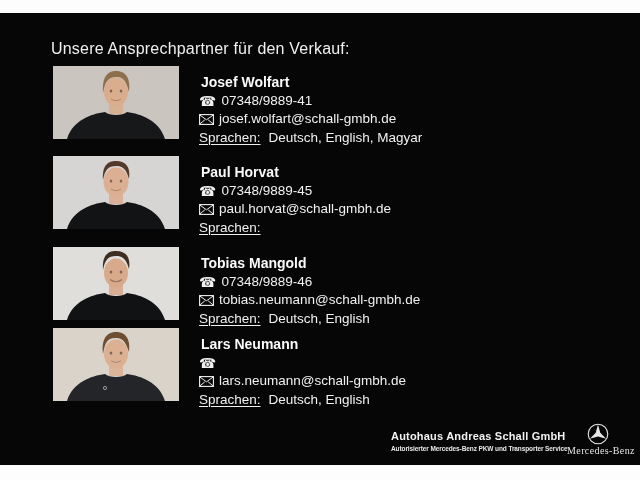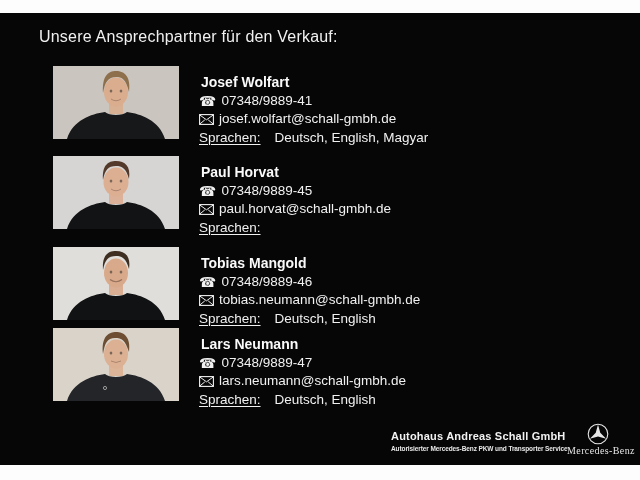--- a/index.html
+++ b/index.html
@@ -4,21 +4,21 @@
 <style>
   html,body{margin:0;padding:0;background:#888;}
   .page{
     position:relative;width:640px;height:480px;overflow:hidden;
     background:#fdfdfd;
     font-family:"Liberation Sans","DejaVu Sans",sans-serif;
     -webkit-font-smoothing:antialiased;
   }
   .panel{position:absolute;left:0;top:13px;width:640px;height:452px;background:#060606;}
   .title{
-    position:absolute;left:39px;top:28px;margin:0;
+    position:absolute;left:39px;top:28px;margin:12px;
     font-size:16px;font-weight:400;color:#f0f0f0;letter-spacing:.2px;
   }
   .contact{position:absolute;left:0;width:536px;height:80px;}
   .contact.c0{top:66px}
   .contact.c1{top:156px}
   .contact.c2{top:247px}
   .contact.c3{top:328px}
   .photo{
     position:absolute;left:53px;top:0;width:126px;height:73px;overflow:hidden;
     box-shadow:inset 0 0 16px rgba(0,0,0,.22);
@@ -26,21 +26,21 @@
   .photo svg{display:block;width:126px;height:73px;}
   .info{position:absolute;left:199px;top:7px;color:#f1f1f1;}
   .info .name{font-size:14px;font-weight:700;color:#fafafa;height:18.5px;line-height:18.5px;padding-left:2px;}
   .line{display:flex;align-items:center;height:18.5px;line-height:18.5px;font-size:13.5px;}
   .icon-phone{
     font-family:"DejaVu Sans",sans-serif;font-size:14px;line-height:1;
     margin-right:5px;color:#f1f1f1;
   }
   .icon-env{display:inline-block;margin-right:5px;}
   .icon-env svg{display:block;}
-  .lang-label{text-decoration:underline;text-underline-offset:2px;margin-right:14px;}
+  .lang-label{text-decoration:underline;text-underline-offset:2px;margin-right:8px;}
   .footer-text{position:absolute;left:391px;top:430px;color:#f2f2f2;}
   .company{font-size:11px;font-weight:700;letter-spacing:.2px;white-space:nowrap;}
   .subtitle{font-size:6.5px;font-weight:600;letter-spacing:-.1px;margin-top:3px;white-space:nowrap;color:#e9e9e9;}
   .brand{position:absolute;left:567px;top:423px;width:62px;text-align:center;color:#e7e7e7;}
   .brand svg{display:block;margin:0 auto;}
   .brand-word{
     font-family:"Liberation Serif","DejaVu Serif",serif;
     font-size:10px;letter-spacing:.4px;margin-top:0;white-space:nowrap;
   }
 </style>
@@ -167,21 +167,20 @@
         <ellipse cx="58" cy="25" rx="1.3" ry="1.5" fill="#2b2b2b" opacity="0.55"></ellipse>
         <ellipse cx="68" cy="25" rx="1.3" ry="1.5" fill="#2b2b2b" opacity="0.55"></ellipse>
         <path d="M58,33 Q63,36 68,33" stroke="#7d5b49" stroke-width="1" fill="none" opacity="0.5"></path>
         <circle cx="52" cy="60" r="1.6" fill="none" stroke="#c9c9c9" stroke-width="0.7"></circle>
       </svg>
     </div>
     <div class="info">
       <div class="name">Lars Neumann</div>
       <div class="line">
         <span class="icon-phone">☎</span>
-        <span>07348/9889-47</span>
       </div>
       <div class="line">
         <span class="icon-env">
           <svg width="15" height="11" viewBox="0 0 15 11">
               <rect x="0.6" y="0.6" width="13.8" height="9.8" fill="none" stroke="#f1f1f1" stroke-width="1.1"></rect>
               <path d="M0.8,1 L7.5,5.8 L14.2,1 M0.8,10 L5.8,5.9 M14.2,10 L9.2,5.9" fill="none" stroke="#f1f1f1" stroke-width="1"></path>
             </svg>
         </span>
         <span>lars.neumann@schall-gmbh.de</span>
       </div>

